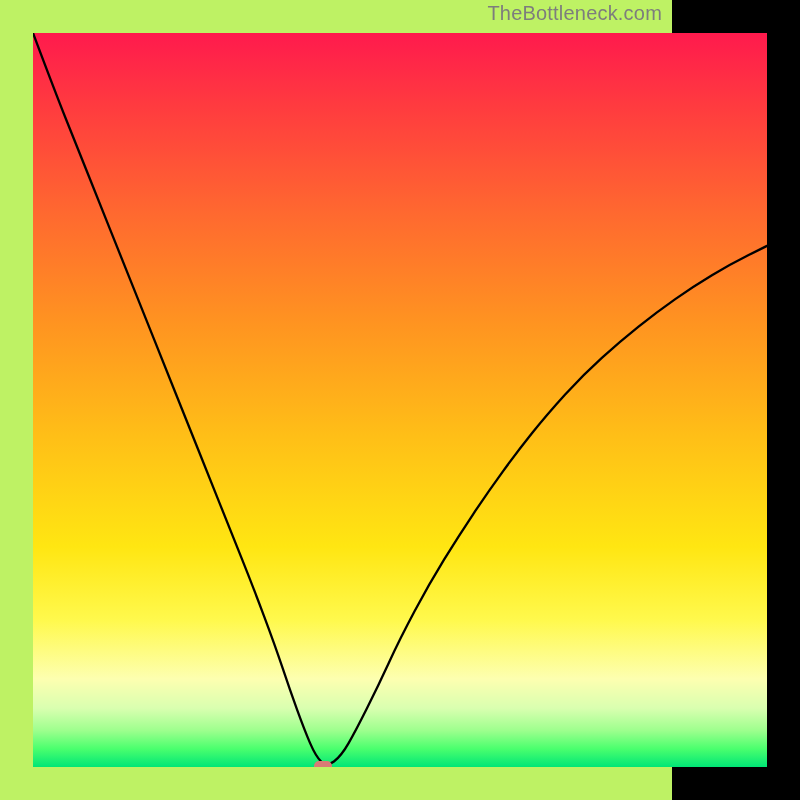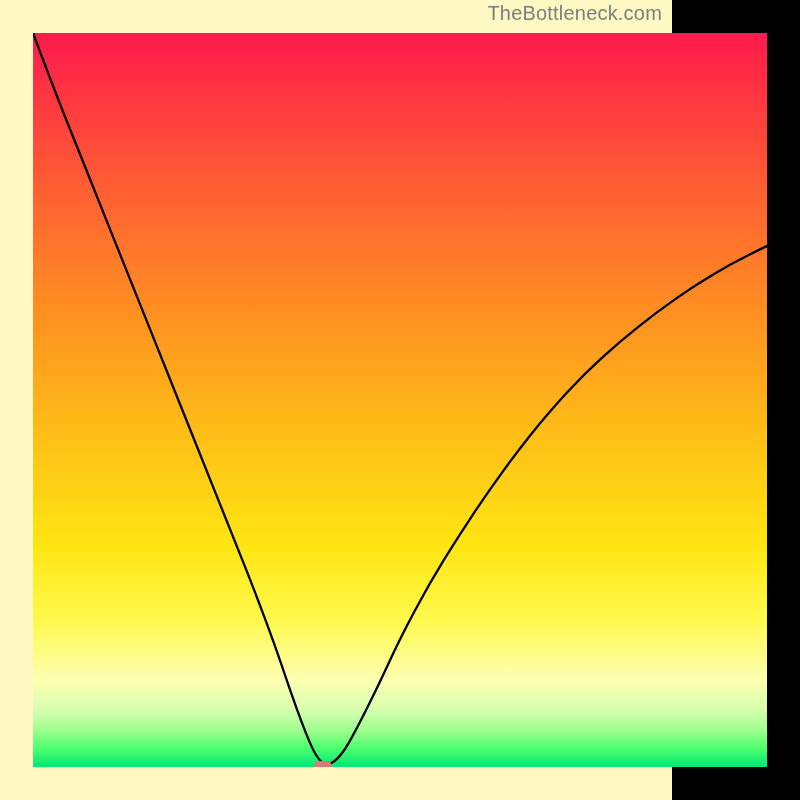--- a/index.html
+++ b/index.html
@@ -7,21 +7,21 @@
     padding: 0;
     width: 800px;
     height: 800px;
     overflow: hidden;
     background: #000;
     font-family: Arial, Helvetica, sans-serif;
   }
   .outer {
     width: 672px;
     height: 800px;
-    background: #fef9c3;
+    background: #bef264;
     position: relative;
   }
   .plot-area {
     position: absolute;
     left: 33px;
     top: 33px;
     width: 734px;
     height: 734px;
     overflow: hidden;
   }

